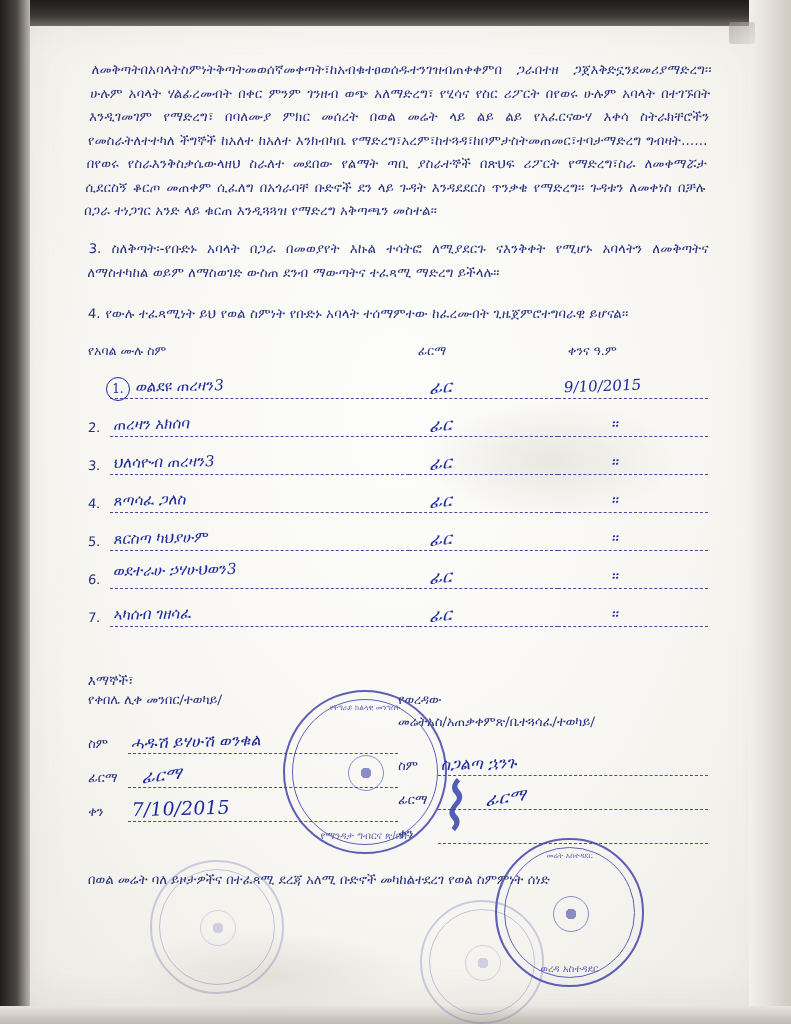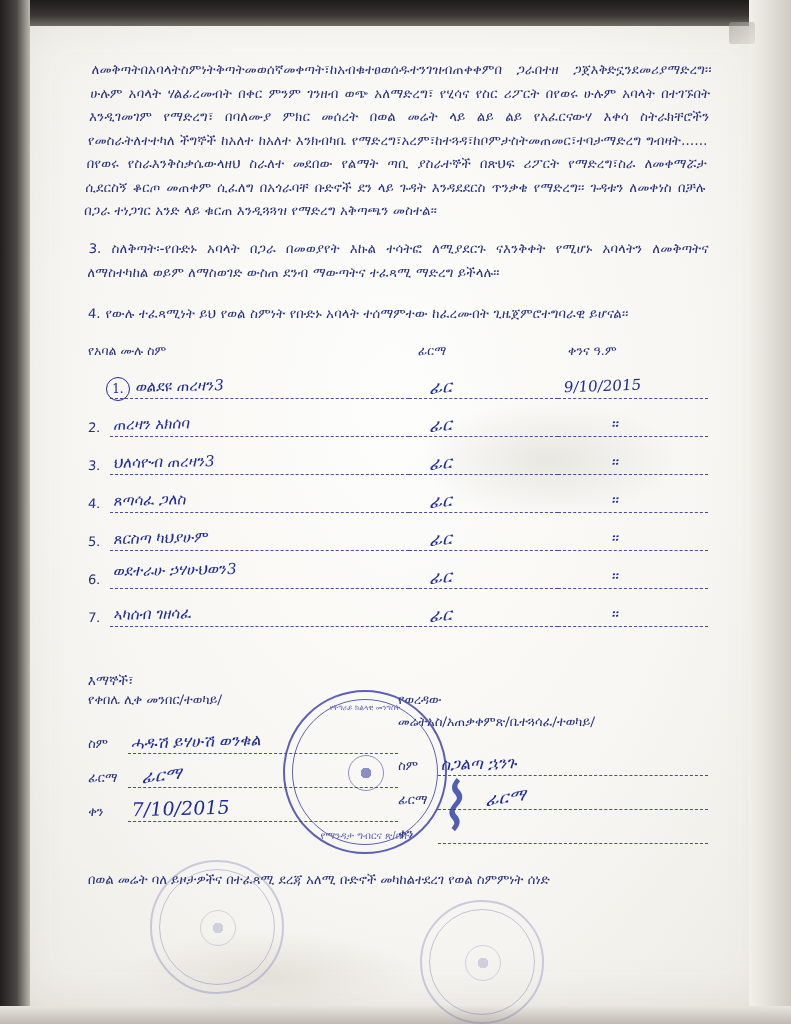--- a/index.html
+++ b/index.html
@@ -386,20 +386,25 @@
 
   <div class="final">በወል መሬት ባለ ይዞታዎችና በተፈጻሚ ደረጃ አለሚ ቡድኖች መካከልተደረገ የወል ስምምነት ሰነድ</div>
 
   <div class="stamp" style="left:283px;top:690px;width:160px;height:160px;">
     <div class="core"></div>
     <div class="top-t">የትግራይ ክልላዊ መንግስት</div>
     <div class="bot-t">የማንዳታ ግብርና ጽ/ቤት</div>
   </div>
 
 
+  <div class="stamp" style="left:495px;top:838px;width:145px;height:145px;">
+    <div class="core"></div>
+    <div class="top-t">መሬት አስተዳደር</div>
+    <div class="bot-t">ወረዳ አስተዳደር</div>
+  </div>
 
   <div class="stamp stamp-faint" style="left:150px;top:860px;width:130px;height:130px;">
       <div class="core"></div>
     </div>
   <div class="stamp stamp-faint" style="left:420px;top:900px;width:120px;height:120px;">
       <div class="core"></div>
     </div>
 
 </div>
 

